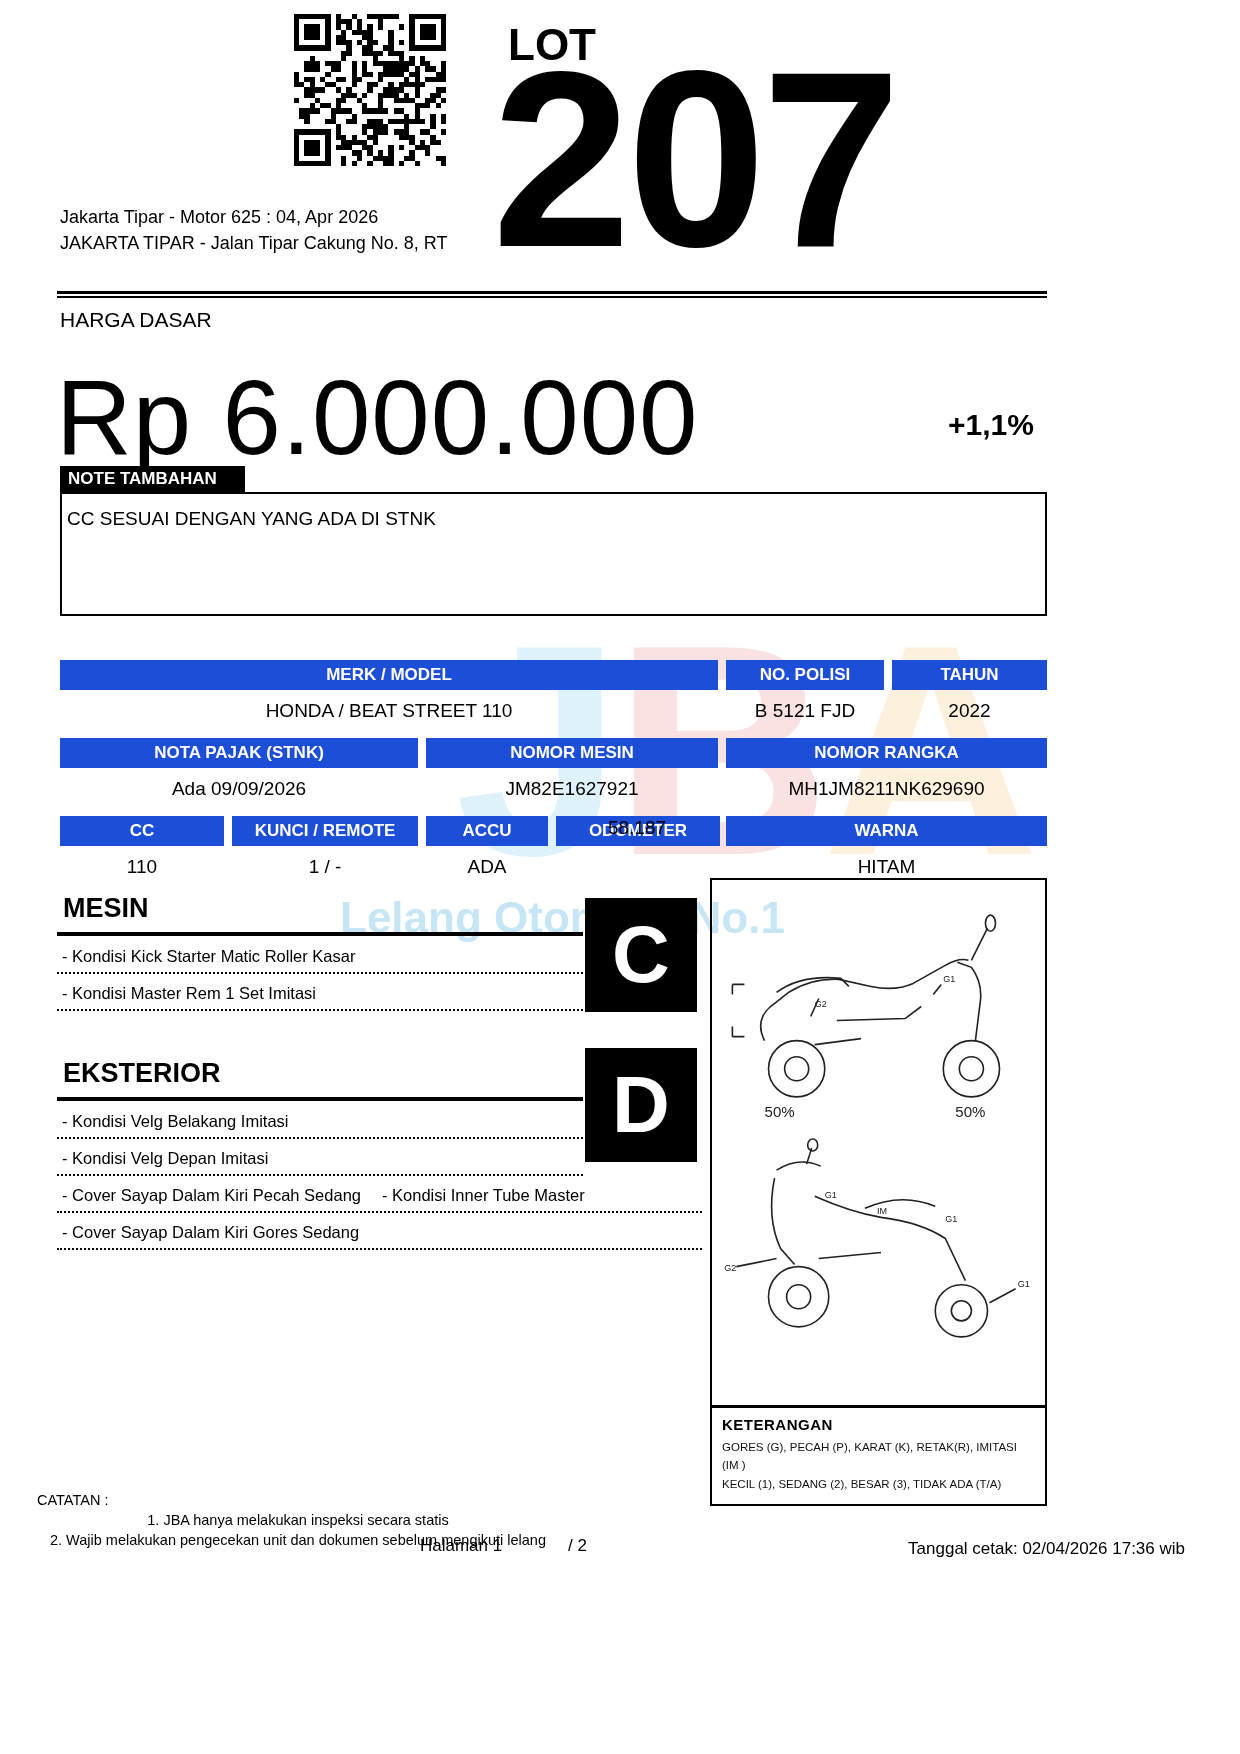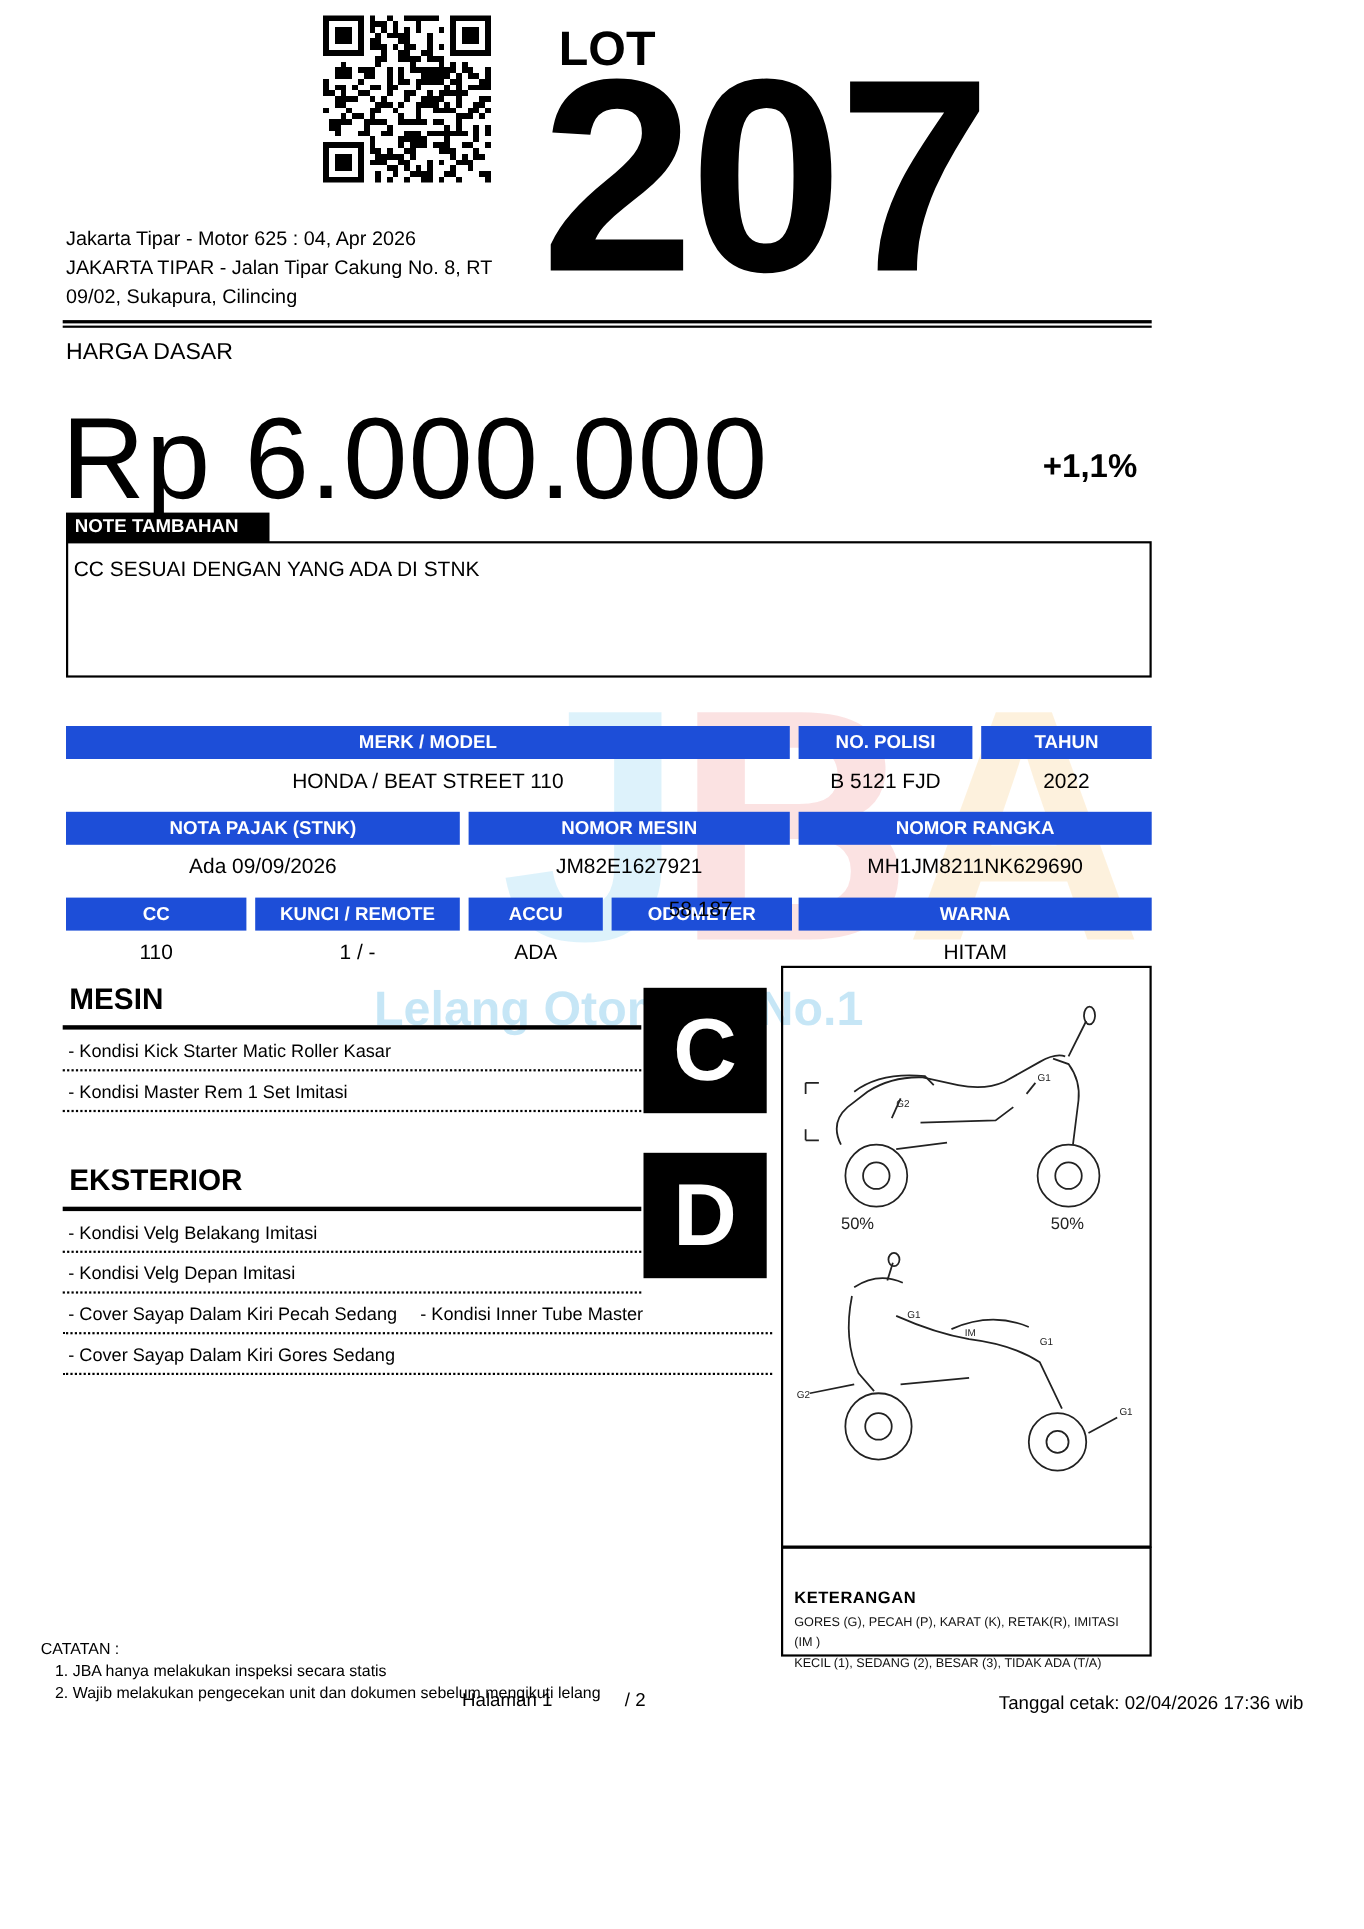--- a/index.html
+++ b/index.html
@@ -37,25 +37,25 @@
   .sec-title { font-size: 27px; font-weight: bold; }
   .sec-rule { left: 57px; width: 526px; height: 4px; background: #000; }
 
   .cond { left: 57px; border-bottom: 2px dotted #000; padding: 9px 0 6px 5px; font-size: 16.5px; }
 
   .grade-box { left: 585px; width: 112px; height: 114px; background: #000; color: #fff;
     display: flex; align-items: center; justify-content: center; font-size: 80px; font-weight: bold; }
 
   .diagram-box { left: 710px; top: 878px; width: 337px; height: 529px; border: 2px solid #000; }
   .ket-box { left: 710px; top: 1406px; width: 337px; height: 100px; border: 2px solid #000; padding: 8px 10px; }
-  .ket-title { font-size: 15px; font-weight: bold; letter-spacing: .5px; margin-bottom: 5px; margin-top: 28px; }
+  .ket-title { font-size: 15px; font-weight: bold; letter-spacing: .5px; margin-bottom: 5px; }
   .ket-line { font-size: 11.5px; line-height: 1.6; color: #111; }
 
   .catatan-title { left: 37px; top: 1492px; font-size: 14.5px; }
-  .catatan-items { left: 50px; top: 1511px; font-size: 14.5px; line-height: 1.35; }
+  .catatan-items { left: 50px; top: 1511px; font-size: 14.5px; line-height: 1.35; text-align: center; }
 
   .page-num { left: 420px; top: 1536px; font-size: 17px; }
   .page-of { left: 568px; top: 1536px; font-size: 17px; }
   .printed { left: 730px; top: 1539px; width: 455px; font-size: 17px; text-align: right; }
 
   svg { position: absolute; }
   svg text { font-family: "Liberation Sans", sans-serif; fill: #222; }
 </style>
 </head>
 <body>
@@ -381,21 +381,20 @@
         <rect x="2" y="24" width="3" height="3"></rect>
       </svg>
     </div>
 
   <div class="lot-label">LOT</div>
   <div class="lot-number">207</div>
 
   <div class="addr">
     <div>Jakarta Tipar - Motor 625 : 04, Apr 2026</div>
     <div>JAKARTA TIPAR - Jalan Tipar Cakung No. 8, RT</div>
-    <div>09/02, Sukapura, Cilincing</div>
   </div>
 
   <div class="rule-double"></div>
 
   <div class="harga-label">HARGA DASAR</div>
   <div class="harga-value">Rp 6.000.000</div>
   <div class="pct">+1,1%</div>
 
   <div class="note-label">NOTE TAMBAHAN</div>
   <div class="note-box">CC SESUAI DENGAN YANG ADA DI STNK</div>

